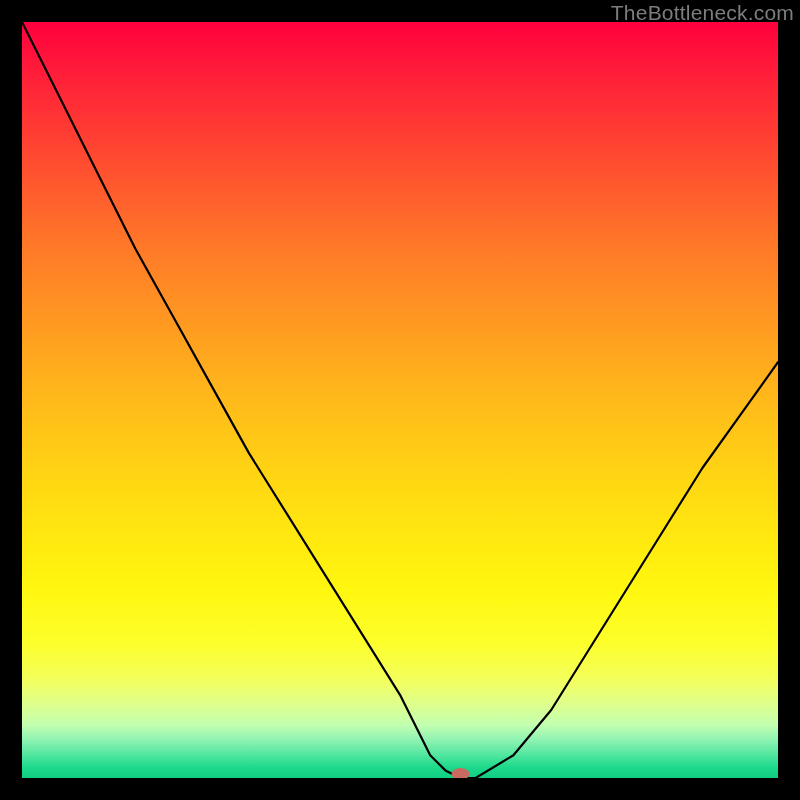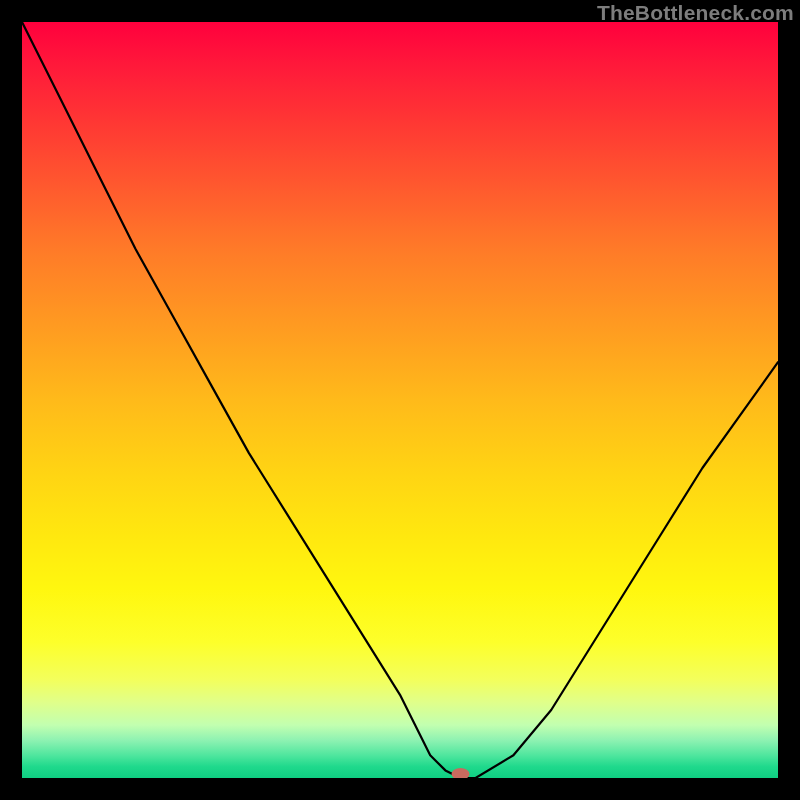--- a/index.html
+++ b/index.html
@@ -66,21 +66,21 @@
   .marker {
     fill: #c86a5f;
     stroke: none;
   }
   .watermark {
     position: absolute;
     top: 1px;
     right: 6px;
     color: #7d7d7d;
     font-size: 21px;
-    font-weight: 700;
+    font-weight: 400;
     letter-spacing: 0.2px;
     user-select: none;
   }
 </style>
 </head>
 <body>
 
 <div class="frame">
 
   <div class="plot">

